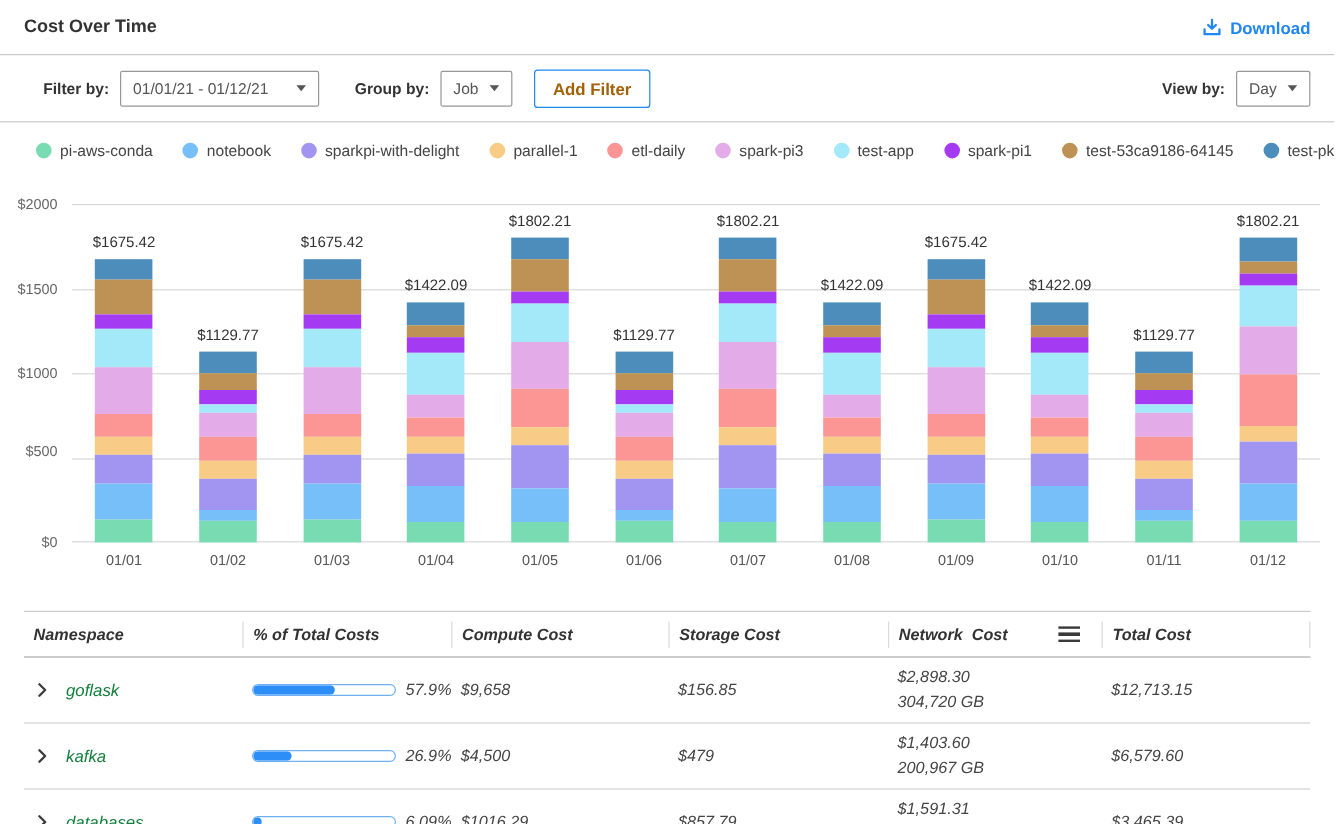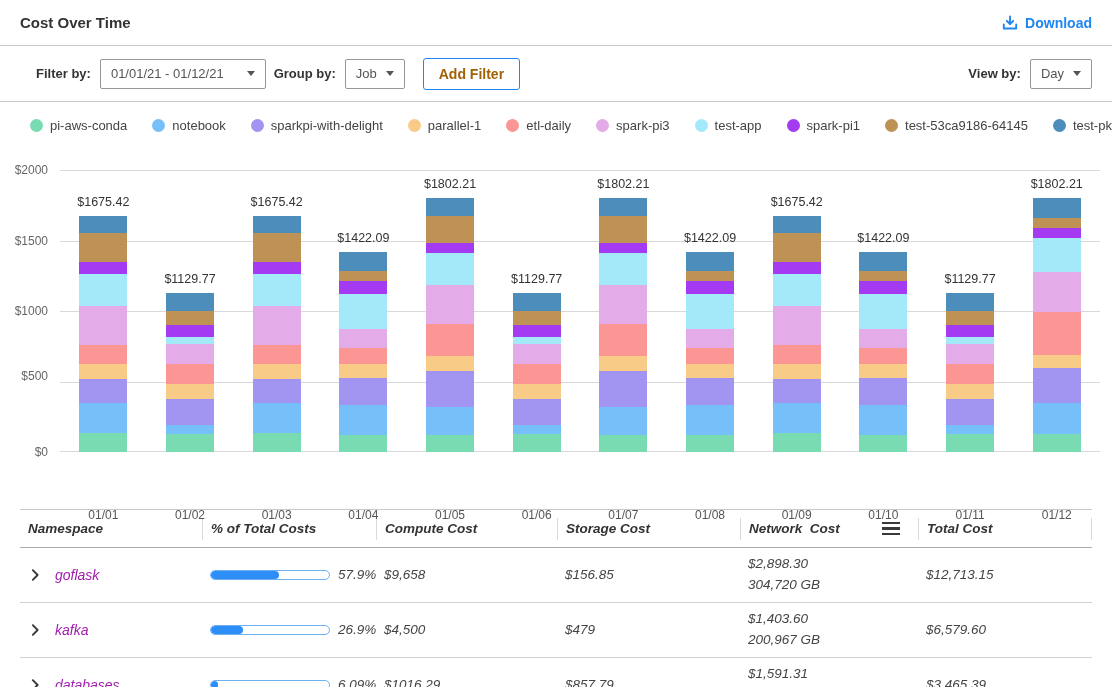--- a/index.html
+++ b/index.html
@@ -10,55 +10,55 @@
   
   .topbar { height:46px; padding:0 20px; display:flex; align-items:center; border-bottom:1px solid #c9c9c9; }
   .title { font-size:15px; font-weight:bold; color:#333; }
   .download { margin-left:auto; display:flex; align-items:center; gap:7px; color:#2086f0; font-weight:bold; font-size:14px; cursor:pointer; }
 
   
   .filterbar { height:56px; padding:0 20px 0 36px; display:flex; align-items:center; border-bottom:1px solid #c9c9c9; }
   .lbl { font-size:13px; font-weight:bold; color:#333; margin-right:9px; white-space:nowrap; }
   .select { height:30px; border:1px solid #979797; border-radius:2px; background:#fff; display:flex; align-items:center; gap:9px; padding:0 10px; font-size:13px; color:#555; cursor:pointer; white-space:nowrap; }
   .caret { width:0; height:0; border-left:4px solid transparent; border-right:4px solid transparent; border-top:5px solid #555; }
-  .group-by { margin-left:8px; }
+  .group-by { margin-left:30px; }
   .add-filter { margin-left:18px; height:32px; padding:0 15px; background:#fff; border:1px solid #2086f0; border-radius:3px; color:#a16207; font-family:"Liberation Sans",sans-serif; font-size:14px; font-weight:bold; cursor:pointer; }
   .spacer { flex:1; }
 
   
   .legendbar { height:46px; padding:0 66px 0 30px; display:flex; align-items:center; gap:25px; }
   .legend-item { display:flex; align-items:center; gap:7px; font-size:13px; color:#444; cursor:pointer; white-space:nowrap; }
   .dot { width:13px; height:13px; border-radius:50%; flex:0 0 auto; }
 
   
   .chart { position:relative; height:342px; }
   .plot { position:absolute; left:60px; top:22px; width:1040px; height:282px; }
   .gridline { position:absolute; left:0; right:0; height:1px; background:#d8d8d8; }
   .ylabel { position:absolute; left:0; width:48px; text-align:right; font-size:12px; color:#666; }
   .bars { position:absolute; inset:0; display:flex; }
   .slot { flex:1; position:relative; display:flex; justify-content:center; align-items:flex-end; }
   .stack { width:48px; display:flex; flex-direction:column-reverse; }
   .seg { width:100%; }
   .bar-total { position:absolute; left:0; right:0; text-align:center; font-size:12.5px; color:#333; white-space:nowrap; }
   .xlabels { position:absolute; left:60px; top:312px; width:1040px; display:flex; }
-  .xlabel { flex:1; text-align:center; font-size:12px; color:#555;margin-top:48px; }
+  .xlabel { flex:1; text-align:center; font-size:12px; color:#555; }
 
   
   .costtable { margin:19px 20px 0; border-top:1px solid #c9c9c9; }
   .t-grid { display:grid; grid-template-columns:182px 174px 181px 183px 178px 1fr; align-items:center;font-style:italic; }
   .thead { height:38px; border-bottom:1px solid #ababab; }
   .th { font-size:13.5px; font-weight:bold; color:#333; padding:0 8px; height:22px; display:flex; align-items:center; white-space:pre; }
   .th + .th { border-left:1px solid #d9d9d9; }
   .th:last-child { border-right:1px solid #d9d9d9; }
   .th.network { justify-content:space-between; }
   .hamburger { display:inline-flex; flex-direction:column; gap:3px; margin-right:10px; cursor:pointer; }
   .hamburger span { display:block; width:18px; height:2.5px; background:#3a3a3a; }
   .trow { min-height:47px; border-bottom:1px solid #d2d2d2; }
   .td { font-size:13.5px; color:#444; padding:0 8px; }
-  .ns-cell { display:flex; align-items:center; gap:13px; font-size:14px; color:#a21caf; }
+  .ns-cell { display:flex; align-items:center; gap:13px; font-size:14px; color:#15803d; }
   .chev { display:inline-flex; cursor:pointer; }
   .pct-cell { display:flex; align-items:center; gap:8px; }
   .track { width:120px; height:10px; border:1px solid #6fb0f3; border-radius:6px; background:#fff; overflow:hidden; flex:0 0 auto; }
   .fill { height:100%; background:#2e8ef7; border-radius:6px; }
   .net-cell { line-height:1.55; padding-top:6px; padding-bottom:6px; }
 </style>
 </head>
 <body>
 
 <div class="page">

